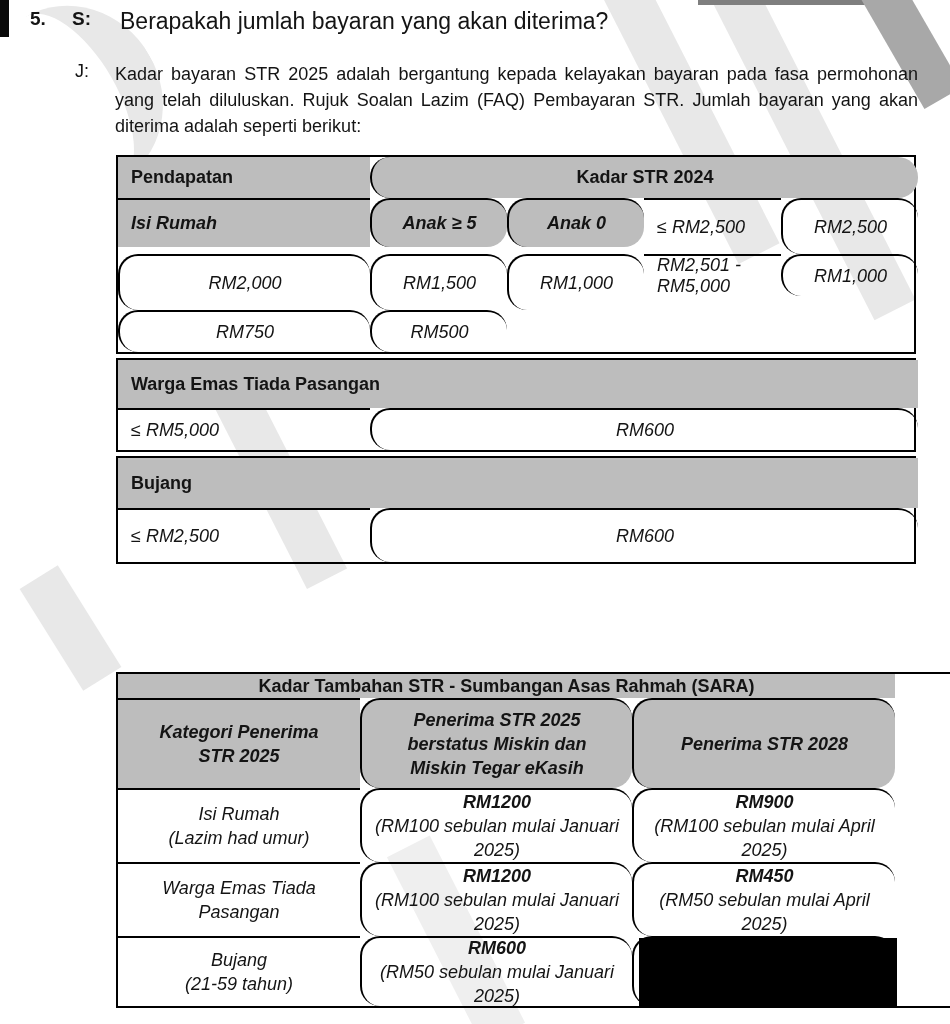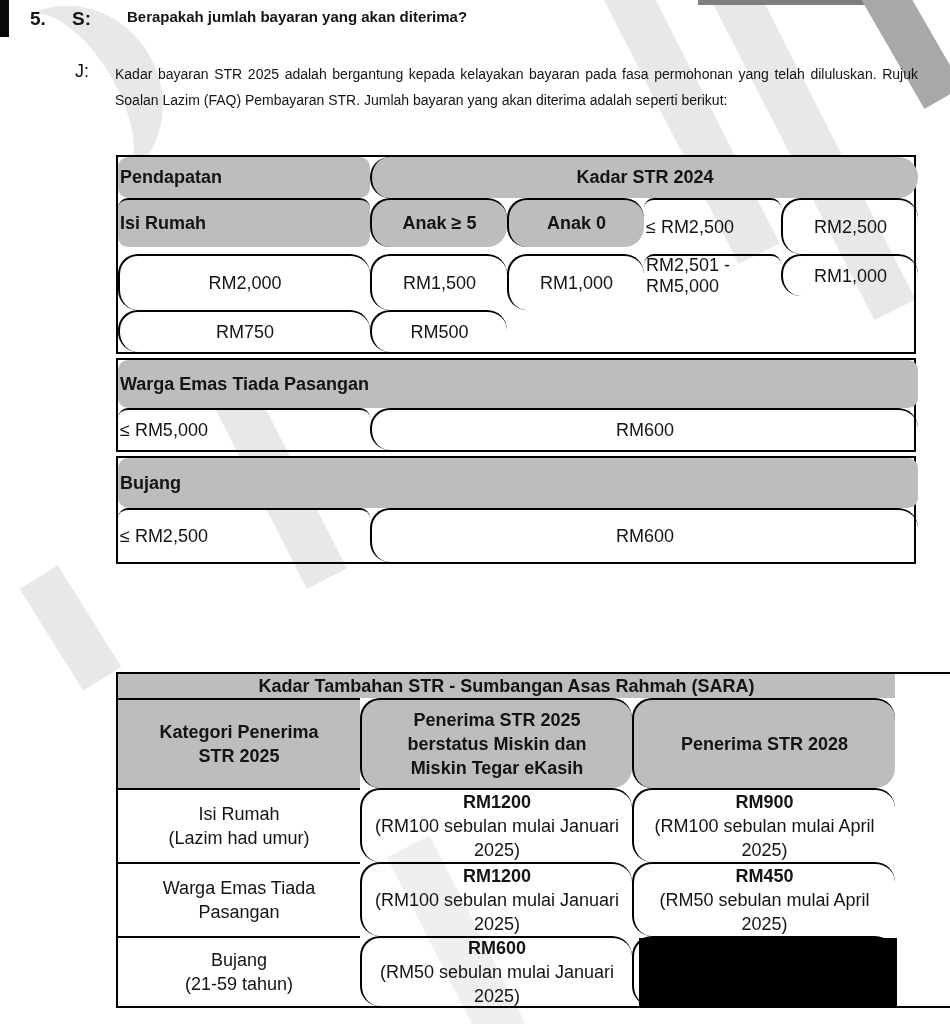--- a/index.html
+++ b/index.html
@@ -27,41 +27,41 @@
   .scan-notch   { position:absolute; left:0; top:0; width:9px;  height:37px; background:#090909; }
   .scan-topbar  { position:absolute; left:698px; top:0; width:170px; height:5px; background:#7f7f7f; }
   .scan-corner  { position:absolute; left:884px; top:-42px; width:44px; height:150px;
                   background:#a8a8a8; transform:rotate(-30deg); }
 
   
   .content { position:absolute; inset:0; z-index:1; }
   .abs { position:absolute; }
   .num   { left:30px;  top:8px;  font-weight:bold; font-size:19px; }
   .slab  { left:72px;  top:8px;  font-weight:bold; font-size:19px; }
-  .qtext { left:127px; top:8px;  width:640px; font-weight:bold; font-size:15px; }
+  .qtext { left:120px; top:8px;  width:640px; font-weight:normal; font-size:23px; }
   .jlab  { left:75px;  top:61px; font-size:18px; }
-  .atext { left:115px; top:61px; width:803px; font-size:14px; line-height:26px; text-align:justify; }
+  .atext { left:115px; top:61px; width:803px; font-size:18px; line-height:26px; text-align:justify; }
   .ptext { left:118px; top:599px; width:800px; font-size:18px; line-height:26px; text-align:justify; }
 
   
   .t1 { position:absolute; left:116px; top:155px; width:800px; }
   .t1b {
     display:grid;
     grid-template-columns:252px 137px 137px 137px 137px;
     border:2px solid #000;
     width:800px;
   }
   .t1b + .t1b { margin-top:4px; }
   .cell { display:flex; align-items:center; font-size:18px; background:transparent; }
   .gray { background:#bdbdbd; }
   .bold { font-weight:bold; }
-  .lft  { justify-content:flex-start; padding-left:2px;border-radius:10px; }
+  .lft  { justify-content:flex-start; padding-left:13px; }
   .ctr  { justify-content:center; text-align:center; }
   .bl   { border-left:2px solid #000;border-radius:20px; }
-  .bt   { border-top:2px solid #000; }
+  .bt   { border-top:2px solid #000;font-style:italic; }
   .span4 { grid-column:2 / 6; }
   .span-all { grid-column:1 / -1; }
   .h43{height:41px}.h49{height:49px}.h56{height:56px}.h55{height:42px}
   .h48{height:48px}.h50{height:50px}.h54{height:54px}
 
   
   .t2 {
     position:absolute; left:116px; top:672px; width:882px;
     display:grid;
     grid-template-columns:242px 272px 263px;

